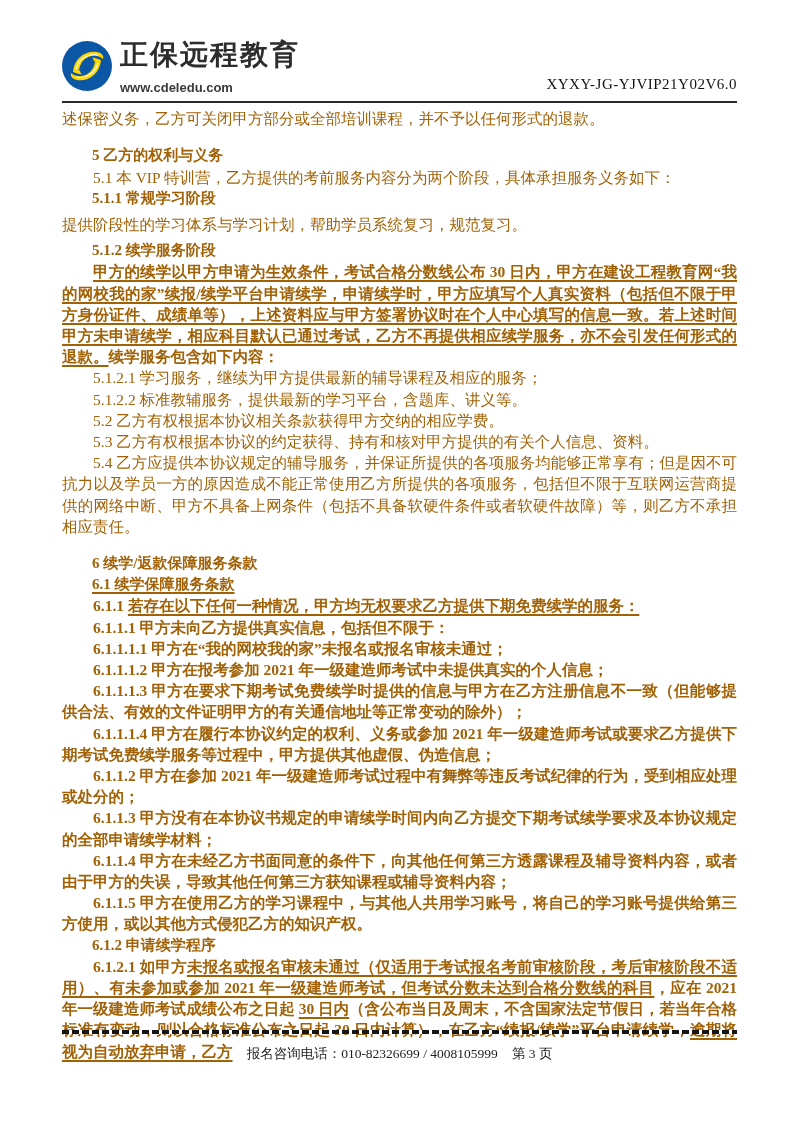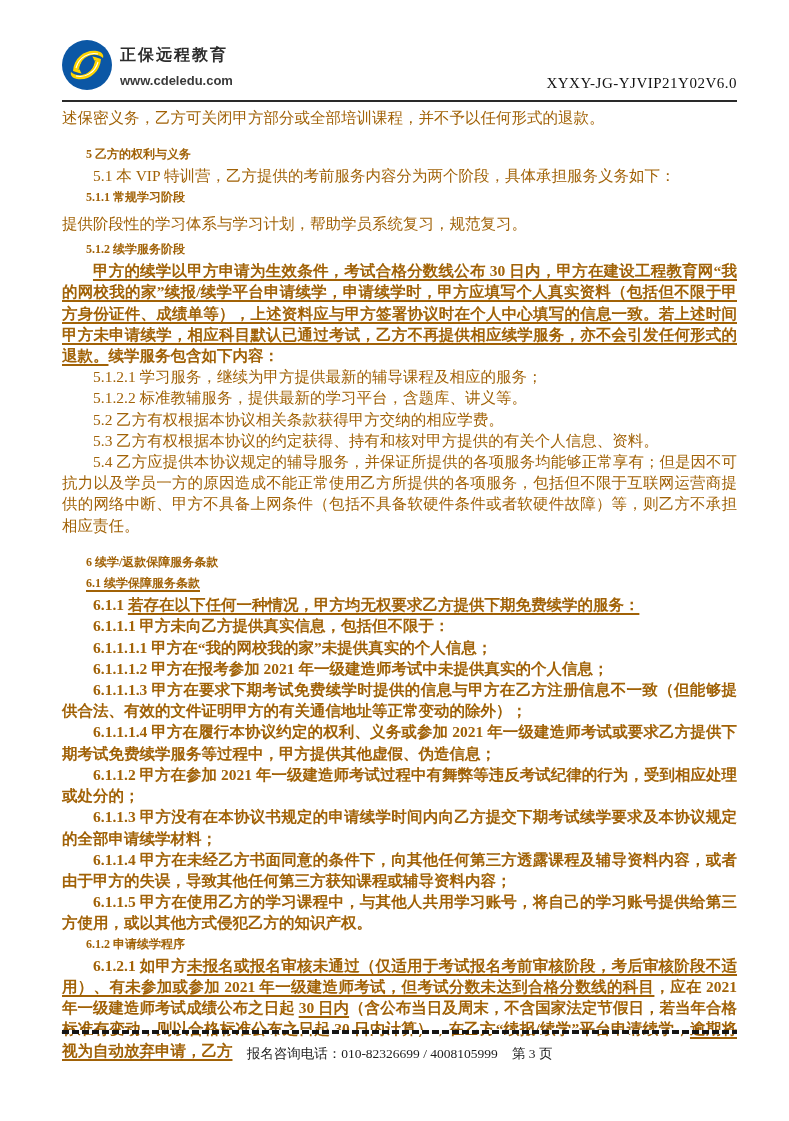--- a/index.html
+++ b/index.html
@@ -18,21 +18,21 @@
   .header {
     display: flex;
     justify-content: space-between;
     align-items: flex-end;
   }
   .brand { display: flex; align-items: center; gap: 8px; }
   .brand-text { display: flex; flex-direction: column; line-height: 1.1; }
   .brand-name {
     font-family: "Liberation Sans", "DejaVu Sans", sans-serif;
     font-weight: bold;
-    font-size: 16px;
+    font-size: 28px;
     letter-spacing: 2px;
     color: #2d2d2d;
   }
   .brand-url {
     font-family: "Liberation Sans", "DejaVu Sans", sans-serif;
     font-weight: bold;
     font-size: 13px;
     color: #3a3a3a;
     margin-top: 10px;
   }
@@ -52,21 +52,21 @@
   .doc-body {
     margin-top: 5px;
     font-size: 15.5px;
     line-height: 21.2px;
     text-align: justify;
     color: #a16207;
   }
   .para { margin: 0; }
   .para.indent { text-indent: 2em; }
   .para.bold { font-weight: bold; }
-  .para.heading { font-size: 12px; }
+  .para.heading { font-size: 15px; }
   .para.gap { margin-top: 16px; }
   .para.spaced { margin-top: 5px; margin-bottom: 5px; }
   .seg-u { text-decoration: underline; text-underline-offset: 3px; text-decoration-thickness: 1.5px; }
   
   .footer {
     position: absolute;
     left: 62px;
     right: 52px;
     top: 1030px;
   }
@@ -119,21 +119,21 @@
       <p class="para indent bold"><span class="seg-u">甲方的续学以甲方申请为生效条件，考试合格分数线公布 30 日内，甲方在建设工程教育网“我的网校我的家”续报/续学平台申请续学，申请续学时，甲方应填写个人真实资料（包括但不限于甲方身份证件、成绩单等），上述资料应与甲方签署协议时在个人中心填写的信息一致。若上述时间甲方未申请续学，相应科目默认已通过考试，乙方不再提供相应续学服务，亦不会引发任何形式的退款。</span><span>续学服务包含如下内容：</span></p>
       <p class="para indent"><span>5.1.2.1 学习服务，继续为甲方提供最新的辅导课程及相应的服务；</span></p>
       <p class="para indent"><span>5.1.2.2 标准教辅服务，提供最新的学习平台，含题库、讲义等。</span></p>
       <p class="para indent"><span>5.2 乙方有权根据本协议相关条款获得甲方交纳的相应学费。</span></p>
       <p class="para indent"><span>5.3 乙方有权根据本协议的约定获得、持有和核对甲方提供的有关个人信息、资料。</span></p>
       <p class="para indent"><span>5.4 乙方应提供本协议规定的辅导服务，并保证所提供的各项服务均能够正常享有；但是因不可抗力以及学员一方的原因造成不能正常使用乙方所提供的各项服务，包括但不限于互联网运营商提供的网络中断、甲方不具备上网条件（包括不具备软硬件条件或者软硬件故障）等，则乙方不承担相应责任。</span></p>
       <p class="para indent bold heading gap"><span>6 续学/返款保障服务条款</span></p>
       <p class="para indent bold heading"><span class="seg-u">6.1 续学保障服务条款</span></p>
       <p class="para indent bold"><span>6.1.1 </span><span class="seg-u">若存在以下任何一种情况，甲方均无权要求乙方提供下期免费续学的服务： </span></p>
       <p class="para indent bold"><span>6.1.1.1 甲方未向乙方提供真实信息，包括但不限于：</span></p>
-      <p class="para indent bold"><span>6.1.1.1.1 甲方在“我的网校我的家”未提供真实的个人信息；</span></p>
+      <p class="para indent bold"><span>6.1.1.1.1 甲方在“我的网校我的家”未报名或报名审核未通过；</span></p>
       <p class="para indent bold"><span>6.1.1.1.2 甲方在报考参加 2021 年一级建造师考试中未提供真实的个人信息；</span></p>
       <p class="para indent bold"><span>6.1.1.1.3 甲方在要求下期考试免费续学时提供的信息与甲方在乙方注册信息不一致（但能够提供合法、有效的文件证明甲方的有关通信地址等正常变动的除外）；</span></p>
       <p class="para indent bold"><span>6.1.1.1.4 甲方在履行本协议约定的权利、义务或参加 2021 年一级建造师考试或要求乙方提供下期考试免费续学服务等过程中，甲方提供其他虚假、伪造信息；</span></p>
       <p class="para indent bold"><span>6.1.1.2 甲方在参加 2021 年一级建造师考试过程中有舞弊等违反考试纪律的行为，受到相应处理或处分的；</span></p>
       <p class="para indent bold"><span>6.1.1.3 甲方没有在本协议书规定的申请续学时间内向乙方提交下期考试续学要求及本协议规定的全部申请续学材料；</span></p>
       <p class="para indent bold"><span>6.1.1.4 甲方在未经乙方书面同意的条件下，向其他任何第三方透露课程及辅导资料内容，或者由于甲方的失误，导致其他任何第三方获知课程或辅导资料内容；</span></p>
       <p class="para indent bold"><span>6.1.1.5 甲方在使用乙方的学习课程中，与其他人共用学习账号，将自己的学习账号提供给第三方使用，或以其他方式侵犯乙方的知识产权。</span></p>
       <p class="para indent bold heading"><span>6.1.2 申请续学程序</span></p>
       <p class="para indent bold"><span>6.1.2.1 如甲方</span><span class="seg-u">未报名或报名审核未通过（仅适用于考试报名考前审核阶段，考后审核阶段不适用）、有未参加或参加 2021 年一级建造师考试，但考试分数未达到合格分数线的科目</span><span>，应在 2021 年一级建造师考试成绩公布之日起 </span><span class="seg-u">30 日内</span><span>（含公布当日及周末，不含国家法定节假日，若当年合格标准有变动，则以合格标准公布之日起 30 日内计算），在乙方“续报/续学”平台申请续学，</span><span class="seg-u">逾期将视为自动放弃申请，乙方</span></p>
     </div>

